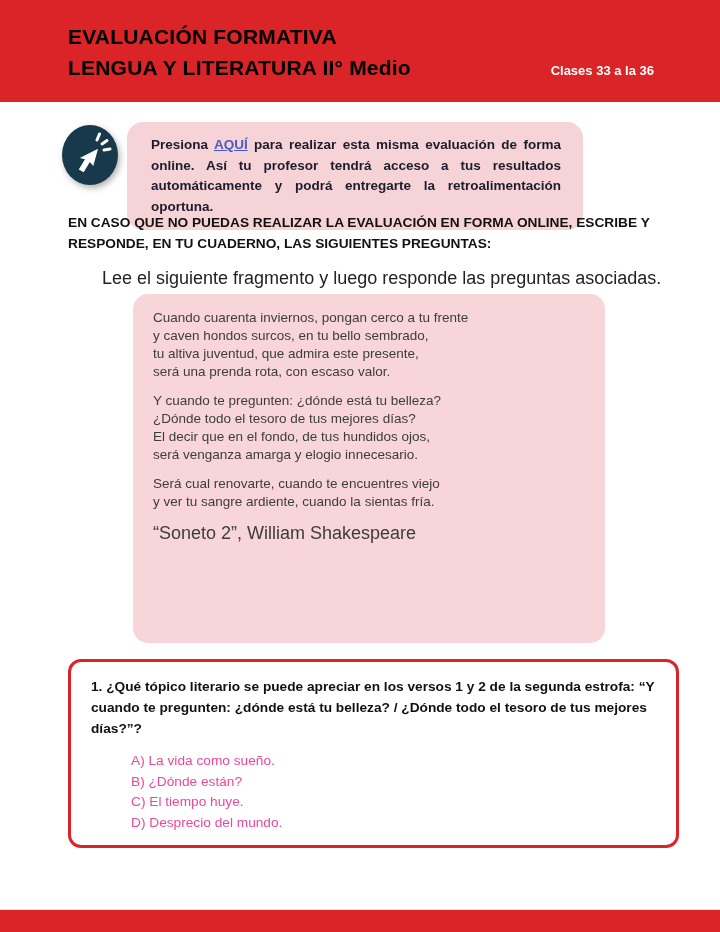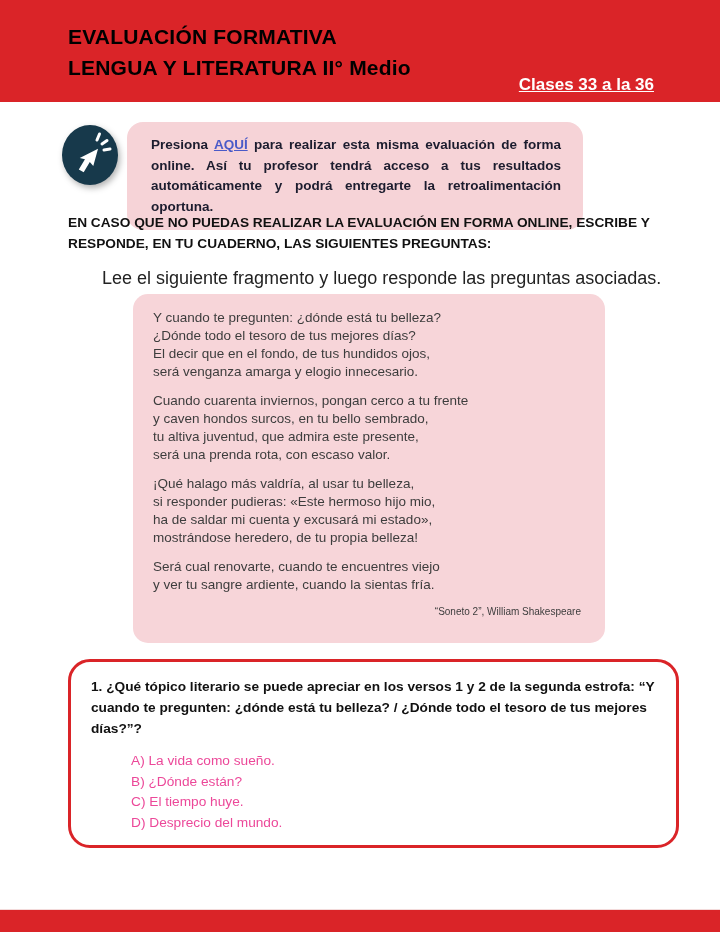--- a/index.html
+++ b/index.html
@@ -26,25 +26,24 @@
     position: absolute;
     left: 68px; top: 21px;
     color: #000000;
     font-weight: bold;
     font-size: 21px;
     line-height: 31px;
     letter-spacing: 0.2px;
   }
   .header-badge {
     position: absolute;
-    right: 66px; bottom: 7px;
+    right: 66px; bottom: 24px;
     color: #ffffff;
     font-weight: bold;
-    font-size: 17px;
-    text-decoration: underline;
+    font-size: 13px;
   }
 
   
   .callout-icon {
     position: absolute;
     left: 61px; top: 124px;
     width: 60px; height: 64px;
   }
   .callout-icon svg { filter: drop-shadow(2px 3px 3px rgba(0,0,0,0.30)); }
   .callout-box {
@@ -95,34 +94,34 @@
     height: 349px;
     background: #f7d5d9;
     border-radius: 15px;
     padding: 15px 20px 12px 20px;
     color: #3d3d3d;
   }
   .poem-stanzas { font-size: 13.5px; line-height: 18px; }
   .poem-stanzas > div { margin-bottom: 11px; }
   .poem-attribution {
     margin-top: 12px;
-    text-align: right;
-    font-size: 10px;
+    text-align: left;
+    font-size: 18px;
     padding-right: 4px;
   }
 
   
   .question-box {
     position: absolute;
     left: 68px; top: 659px;
     width: 611px;
     min-height: 146px;
     background: #ffffff;
     border: 3px solid #da2428;
-    border-radius: 22px;
+    border-radius: 13px;
     padding: 14px 18px 12px 20px;
   }
   .question-text {
     font-size: 13.7px;
     font-weight: bold;
     line-height: 21px;
     color: #111111;
   }
   .question-options {
     margin-top: 12px;
@@ -175,36 +174,30 @@
       <span>para realizar esta misma evaluación de forma online. Así tu profesor tendrá acceso a tus resultados automáticamente y podrá entregarte la retroalimentación oportuna.</span>
     </div>
   </div>
 
   <div class="instructions">EN CASO QUE NO PUEDAS REALIZAR LA EVALUACIÓN EN FORMA ONLINE, ESCRIBE Y RESPONDE, EN TU CUADERNO, LAS SIGUIENTES PREGUNTAS:</div>
   <div class="lead-in">Lee el siguiente fragmento y luego responde las preguntas asociadas.</div>
 
   <div class="poem-box">
     <div class="poem-stanzas">
         <div>
-          <div>Y cuando te pregunten: ¿dónde está tu belleza?</div>
-          <div>¿Dónde todo el tesoro de tus mejores días?</div>
-          <div>El decir que en el fondo, de tus hundidos ojos,</div>
-          <div>será venganza amarga y elogio innecesario.</div>
-        </div>
-        <div>
           <div>Cuando cuarenta inviernos, pongan cerco a tu frente</div>
           <div>y caven hondos surcos, en tu bello sembrado,</div>
           <div>tu altiva juventud, que admira este presente,</div>
           <div>será una prenda rota, con escaso valor.</div>
         </div>
         <div>
-          <div>¡Qué halago más valdría, al usar tu belleza,</div>
-          <div>si responder pudieras: «Este hermoso hijo mio,</div>
-          <div>ha de saldar mi cuenta y excusará mi estado»,</div>
-          <div>mostrándose heredero, de tu propia belleza!</div>
+          <div>Y cuando te pregunten: ¿dónde está tu belleza?</div>
+          <div>¿Dónde todo el tesoro de tus mejores días?</div>
+          <div>El decir que en el fondo, de tus hundidos ojos,</div>
+          <div>será venganza amarga y elogio innecesario.</div>
         </div>
         <div>
           <div>Será cual renovarte, cuando te encuentres viejo</div>
           <div>y ver tu sangre ardiente, cuando la sientas fría.</div>
         </div>
       </div>
     <div class="poem-attribution">“Soneto 2”, William Shakespeare</div>
   </div>
 
   <div class="question-box">

